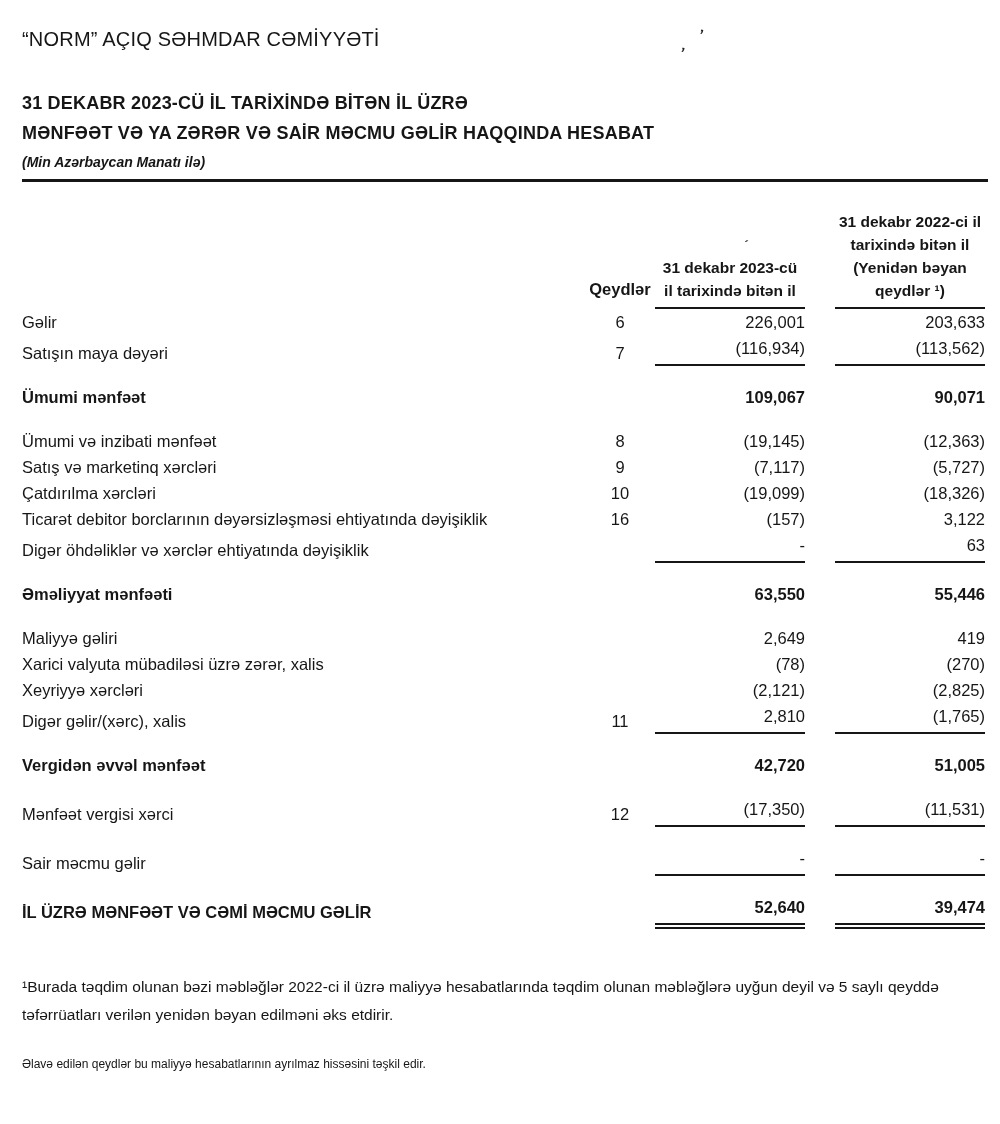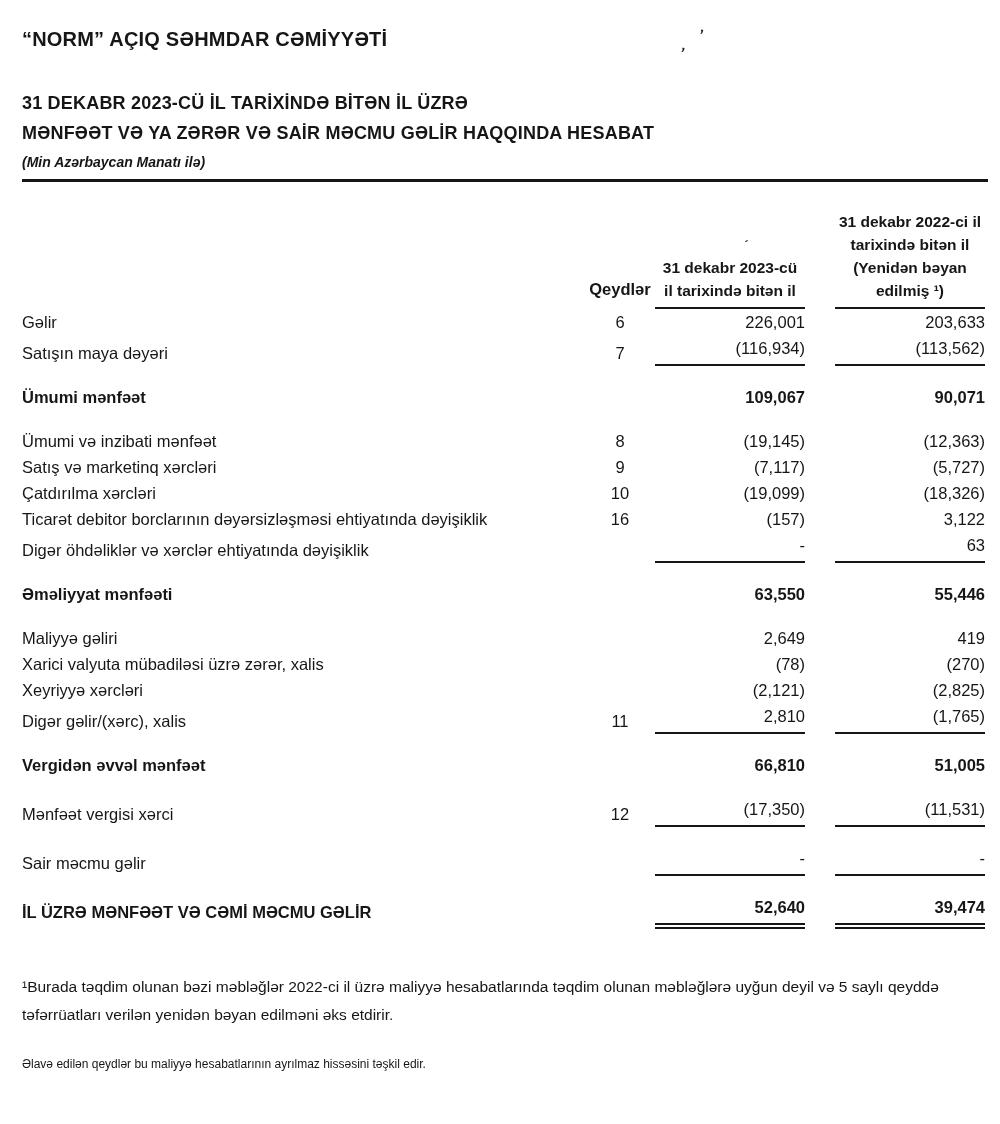--- a/index.html
+++ b/index.html
@@ -12,21 +12,21 @@
     width: 1000px;
     height: 1124px;
     background: var(--paper);
     padding: 28px 15px 0 22px;
     overflow: hidden;
   }
 
   
   .company-title {
     font-size: 20px;
-    font-weight: 700;
+    font-weight: 400;
     letter-spacing: 0.2px;
   }
   .report-title {
     margin-top: 37px;
     font-size: 18px;
     font-weight: 700;
     line-height: 30px;
     letter-spacing: 0.2px;
   }
   .currency-note {
@@ -125,21 +125,21 @@
       <div class="cell note head-note">Qeydlər</div>
       <div class="cell val head-col">
           <div>31 dekabr 2023-cü</div>
           <div>il tarixində bitən il</div>
         </div>
       <div class="colgap"></div>
       <div class="cell val head-col">
           <div>31 dekabr 2022-ci il</div>
           <div>tarixində bitən il</div>
           <div>(Yenidən bəyan</div>
-          <div>edilmiş ¹)</div>
+          <div>qeydlər ¹)</div>
         </div>
     </div>
 
     <div>
         <div class="row">
     <div class="cell label">Gəlir</div>
     <div class="cell note">6</div>
     <div class="cell val">226,001</div>
     <div class="colgap"></div>
     <div class="cell val">203,633</div>
@@ -224,21 +224,21 @@
         <div class="row">
     <div class="cell label">Digər gəlir/(xərc), xalis</div>
     <div class="cell note">11</div>
     <div class="cell val rule-single">2,810</div>
     <div class="colgap"></div>
     <div class="cell val rule-single">(1,765)</div>
   </div>
         <div class="row gap bold">
     <div class="cell label">Vergidən əvvəl mənfəət</div>
     <div class="cell note"></div>
-    <div class="cell val">66,810</div>
+    <div class="cell val">42,720</div>
     <div class="colgap"></div>
     <div class="cell val">51,005</div>
   </div>
         <div class="row gap">
     <div class="cell label">Mənfəət vergisi xərci</div>
     <div class="cell note">12</div>
     <div class="cell val rule-single">(17,350)</div>
     <div class="colgap"></div>
     <div class="cell val rule-single">(11,531)</div>
   </div>

